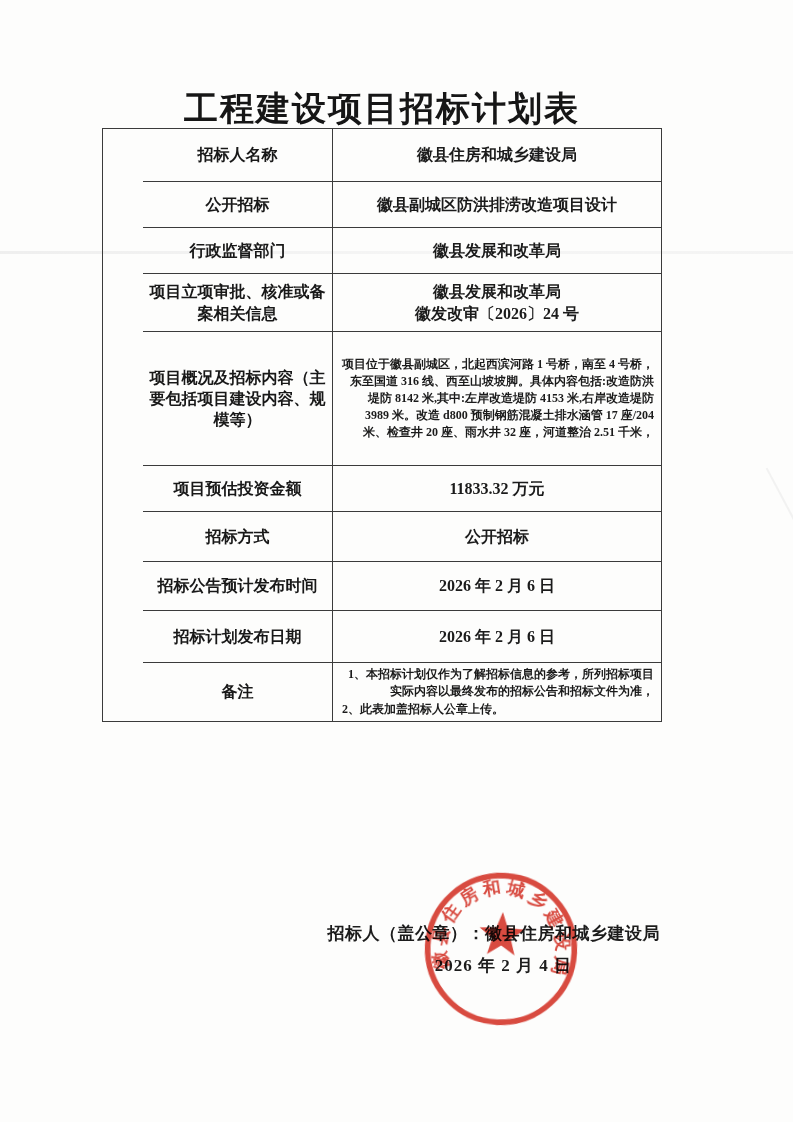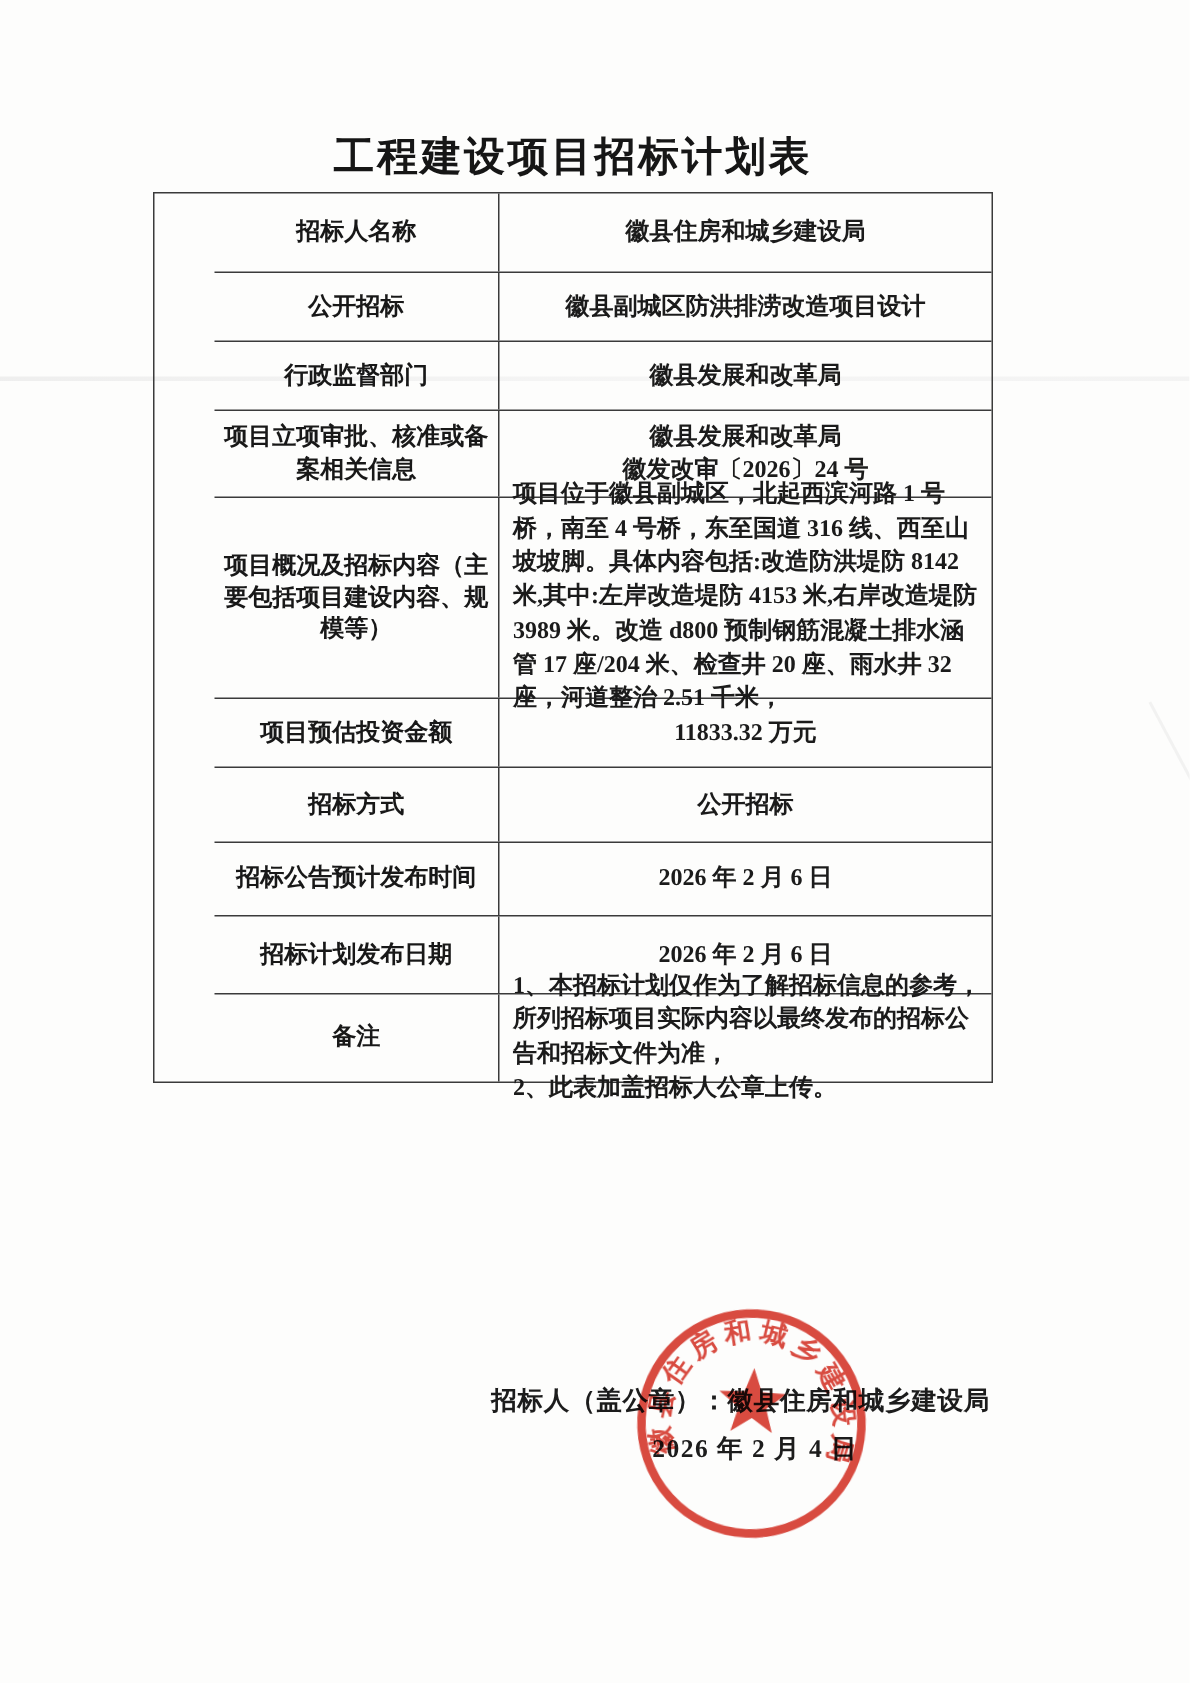--- a/index.html
+++ b/index.html
@@ -10,21 +10,21 @@
     color:#1d1d1d;
   }
   
   .streak{position:absolute;left:0;width:793px;height:3px;
     background:linear-gradient(90deg,#e7e7e7 0%,#f1f1f1 55%,#eeeeee 100%);
     opacity:.65;pointer-events:none;}
   .streak2{position:absolute;width:70px;height:2px;background:#ededed;opacity:.7;
     transform:rotate(62deg);pointer-events:none;}
   .doc-title{
     position:absolute;left:102px;top:86px;width:560px;
-    text-align:center;font-size:27px;font-weight:700;letter-spacing:2px;
+    text-align:center;font-size:34px;font-weight:700;letter-spacing:2px;
     color:#161616;
   }
   .tbl{
     position:absolute;left:102px;top:128px;width:560px;
     border:1.6px solid #3b3b3b;box-sizing:border-box;
     background:transparent;
     padding-left:40px;
   }
   .row{display:flex;box-sizing:border-box;border-top:1.4px solid #3b3b3b;}
   .row:first-child{border-top:none;}
@@ -44,21 +44,21 @@
     justify-content:center;font-weight:700;line-height:1.32;}
   .cell.label{
     width:190px;border-right:1.4px solid #3b3b3b;
     align-items:center;text-align:center;
     font-size:16px;padding:2px 5px;color:#181818;
   }
   .cell.value{
     flex:1;align-items:center;text-align:center;
     font-size:16px;padding:2px 8px;color:#1b1b1b;
   }
-  .cell.value.left{align-items:flex-start;text-align:left;font-size:16px;
+  .cell.value.left{align-items:flex-start;text-align:right;font-size:12px;
     padding:4px 7px 4px 9px;line-height:1.42;}
   .vline{display:block;}
   .footer{
     position:absolute;left:102px;top:922px;width:560px;
     font-size:17px;font-weight:700;color:#1c1c1c;
   }
   .footer .sign-line{text-align:right;padding-right:2px;letter-spacing:.5px;}
   .footer .date-line{text-align:right;padding-right:90px;margin-top:9px;letter-spacing:1px;}
   .seal{
     position:absolute;left:424px;top:870px;width:154px;height:158px;

